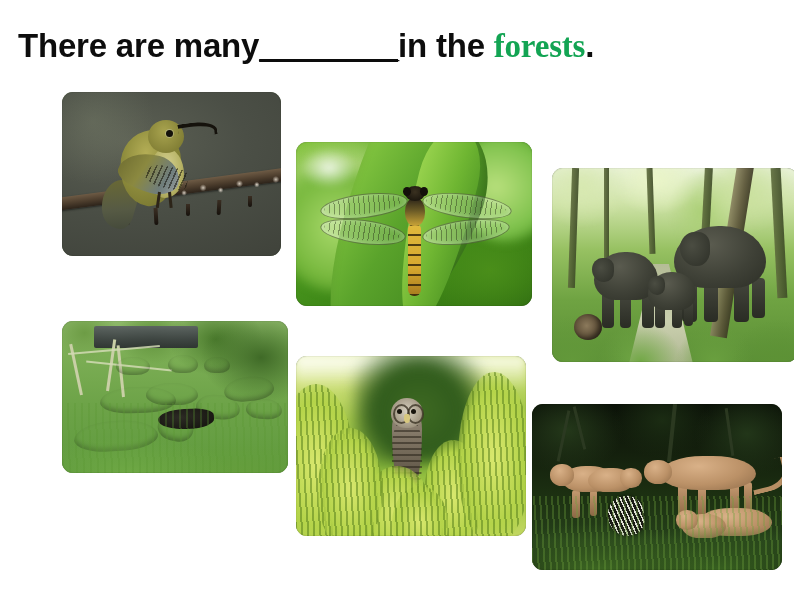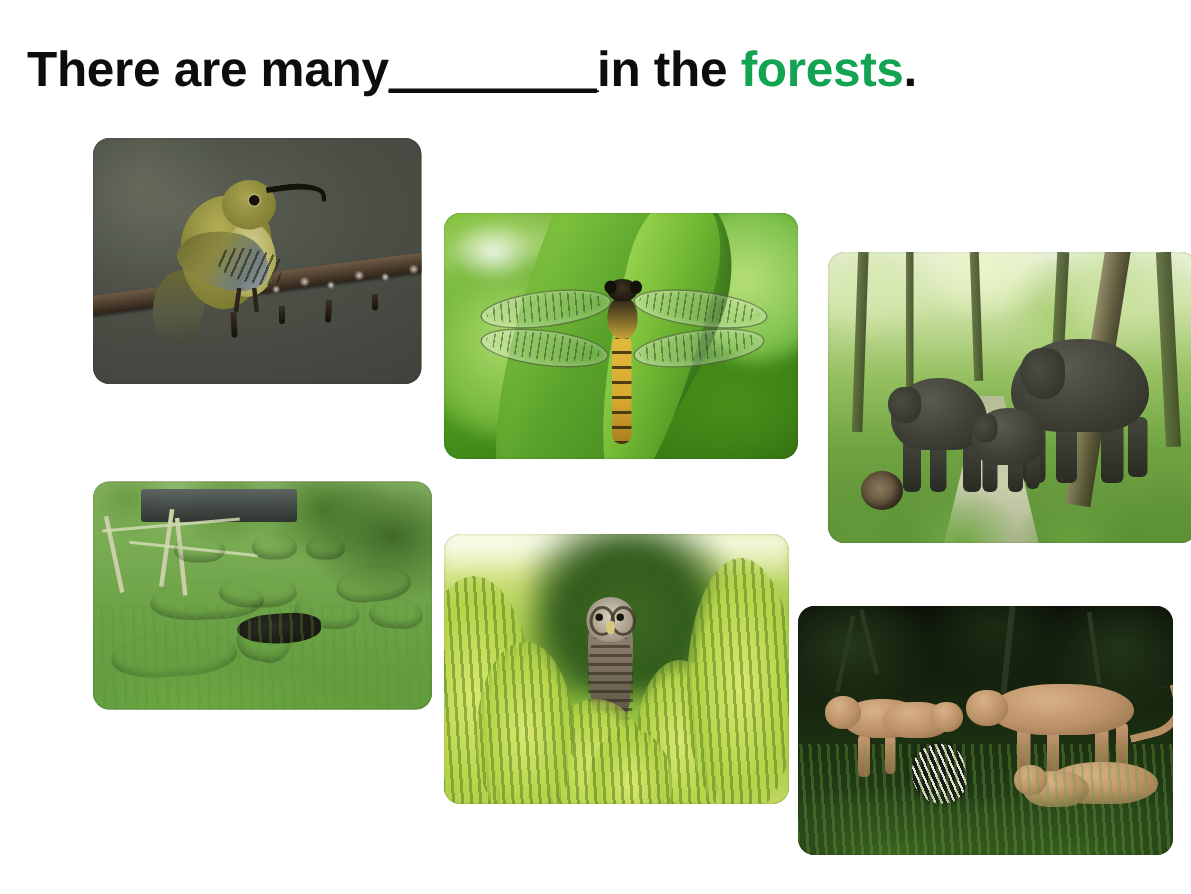--- a/index.html
+++ b/index.html
@@ -30,20 +30,21 @@
     letter-spacing: -0.2px;
     color: #0d0d0d;
   }
   #slide-title .blank {
     text-decoration: underline;
     text-decoration-thickness: 3px;
     letter-spacing: -1px;
   }
   #slide-title .kw {
     color: #12a453;
+    font-family: Liberation Serif, serif;
   }
 
   
   .photo {
     position: absolute;
     border-radius: 11px;
     overflow: hidden;
     background: #5a6b4a;
   }
   .photo .layer {

